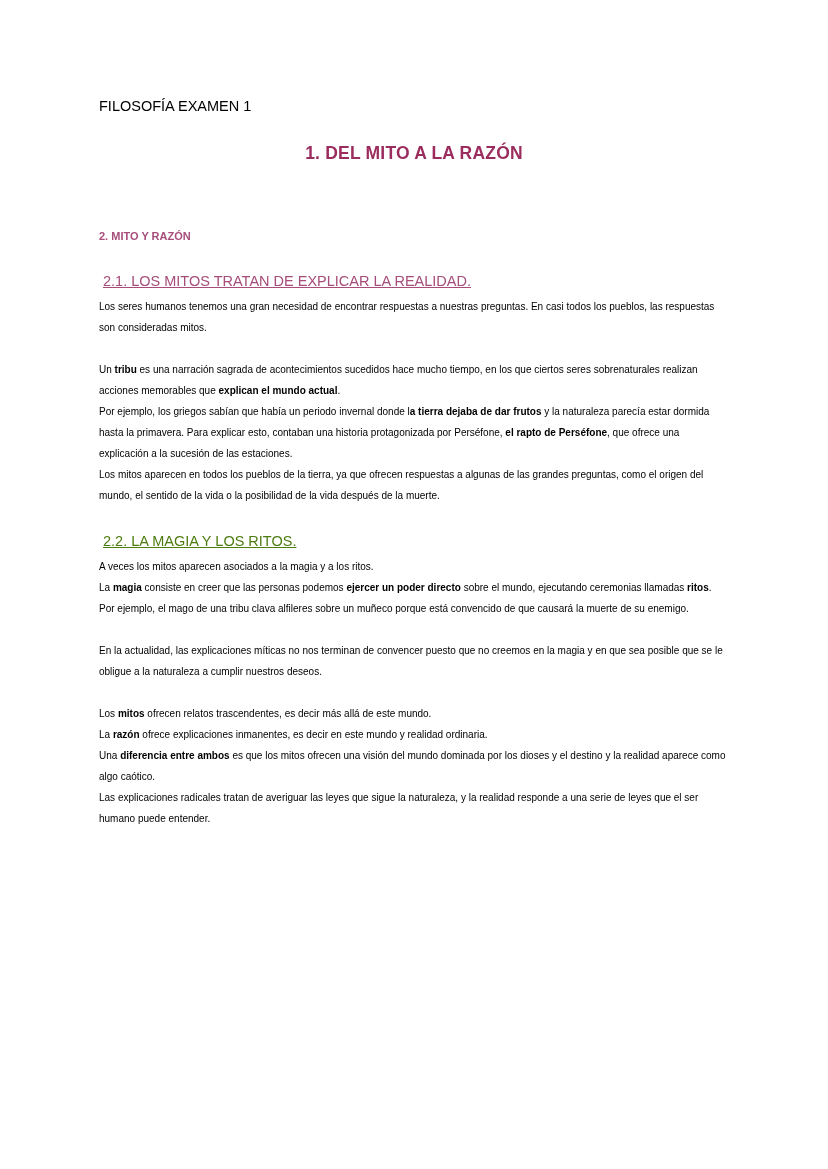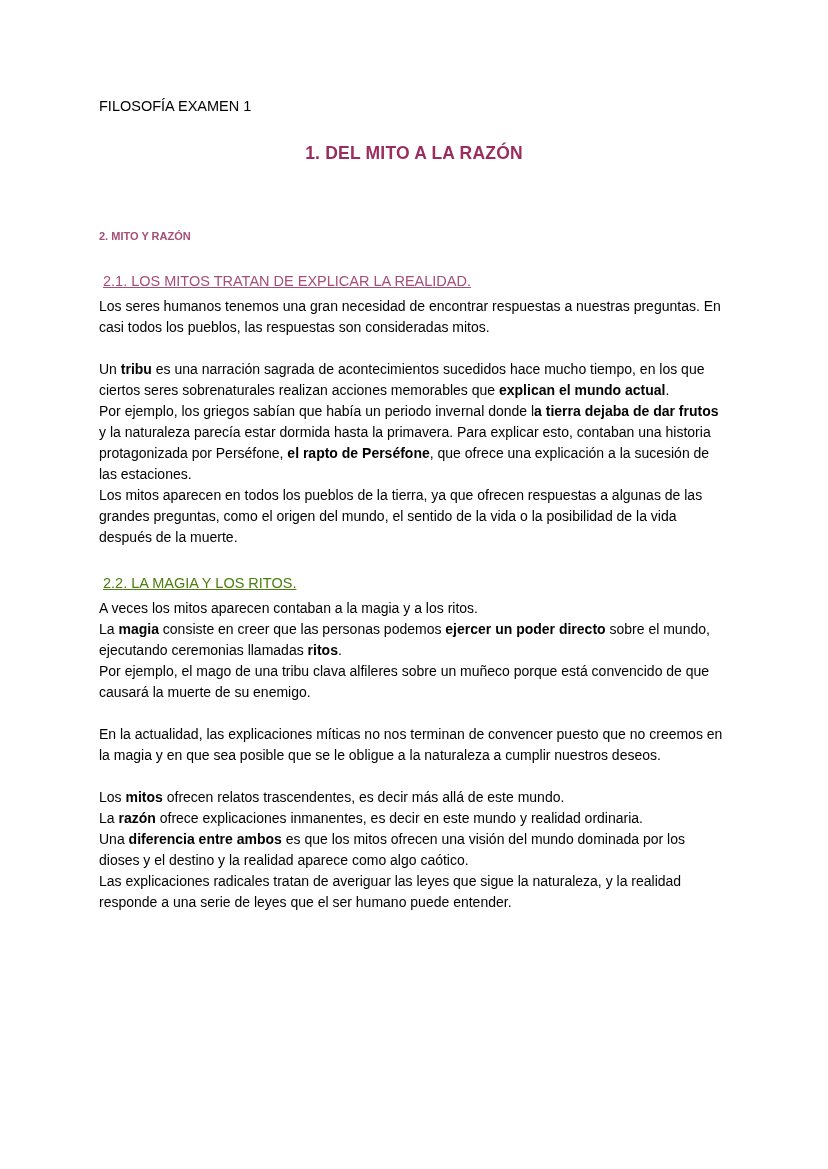--- a/index.html
+++ b/index.html
@@ -41,21 +41,21 @@
       margin: 0 0 24px 0;
     }
     .subsection-heading {
       font-size: 14.5px;
       font-weight: 400;
       line-height: 21px;
       text-decoration: underline;
       margin: 4px;
     }
     .paragraph {
-      font-size: 14px;
+      font-size: 10px;
       line-height: 21px;
       margin: 0;
     }
     .paragraph strong {
       font-weight: 700;
     }
     .spacer {
       height: 21px;
     }
   </style>
@@ -70,21 +70,21 @@
   <div id="content">
       <h2 class="section-heading" style="color: rgb(166, 77, 121);">2. MITO Y RAZÓN</h2>
       <h3 class="subsection-heading" style="color: rgb(166, 77, 121);">2.1. LOS MITOS TRATAN DE EXPLICAR LA REALIDAD.</h3>
       <p class="paragraph"><span>Los seres humanos tenemos una gran necesidad de encontrar respuestas a nuestras preguntas. En casi todos los pueblos, las respuestas son consideradas mitos.</span></p>
       <div class="spacer"></div>
       <p class="paragraph"><span>Un </span><strong>tribu</strong><span> es una narración sagrada de acontecimientos sucedidos hace mucho tiempo, en los que ciertos seres sobrenaturales realizan acciones memorables que </span><strong>explican el mundo actual</strong><span>.</span></p>
       <p class="paragraph"><span>Por ejemplo, los griegos sabían que había un periodo invernal donde l</span><strong>a tierra dejaba de dar frutos</strong><span> y la naturaleza parecía estar dormida hasta la primavera. Para explicar esto, contaban una historia protagonizada por Perséfone, </span><strong>el rapto de Perséfone</strong><span>, que ofrece una explicación a la sucesión de las estaciones.</span></p>
       <p class="paragraph"><span>Los mitos aparecen en todos los pueblos de la tierra, ya que ofrecen respuestas a algunas de las grandes preguntas, como el origen del mundo, el sentido de la vida o la posibilidad de la vida después de la muerte.</span></p>
       <div class="spacer"></div>
       <h3 class="subsection-heading" style="color: #4d7c0f;">2.2. LA MAGIA Y LOS RITOS.</h3>
-      <p class="paragraph"><span>A veces los mitos aparecen contaban a la magia y a los ritos.</span></p>
+      <p class="paragraph"><span>A veces los mitos aparecen asociados a la magia y a los ritos.</span></p>
       <p class="paragraph"><span>La </span><strong>magia</strong><span> consiste en creer que las personas podemos </span><strong>ejercer un poder directo</strong><span> sobre el mundo, ejecutando ceremonias llamadas </span><strong>ritos</strong><span>.</span></p>
       <p class="paragraph"><span>Por ejemplo, el mago de una tribu clava alfileres sobre un muñeco porque está convencido de que causará la muerte de su enemigo.</span></p>
       <div class="spacer"></div>
       <p class="paragraph"><span>En la actualidad, las explicaciones míticas no nos terminan de convencer puesto que no creemos en la magia y en que sea posible que se le obligue a la naturaleza a cumplir nuestros deseos.</span></p>
       <div class="spacer"></div>
       <p class="paragraph"><span>Los </span><strong>mitos</strong><span> ofrecen relatos trascendentes, es decir más allá de este mundo.</span></p>
       <p class="paragraph"><span>La </span><strong>razón</strong><span> ofrece explicaciones inmanentes, es decir en este mundo y realidad ordinaria.</span></p>
       <p class="paragraph"><span>Una </span><strong>diferencia entre ambos</strong><span> es que los mitos ofrecen una visión del mundo dominada por los dioses y el destino y la realidad aparece como algo caótico.</span></p>
       <p class="paragraph"><span>Las explicaciones radicales tratan de averiguar las leyes que sigue la naturaleza, y la realidad responde a una serie de leyes que el ser humano puede entender.</span></p>
     </div>

